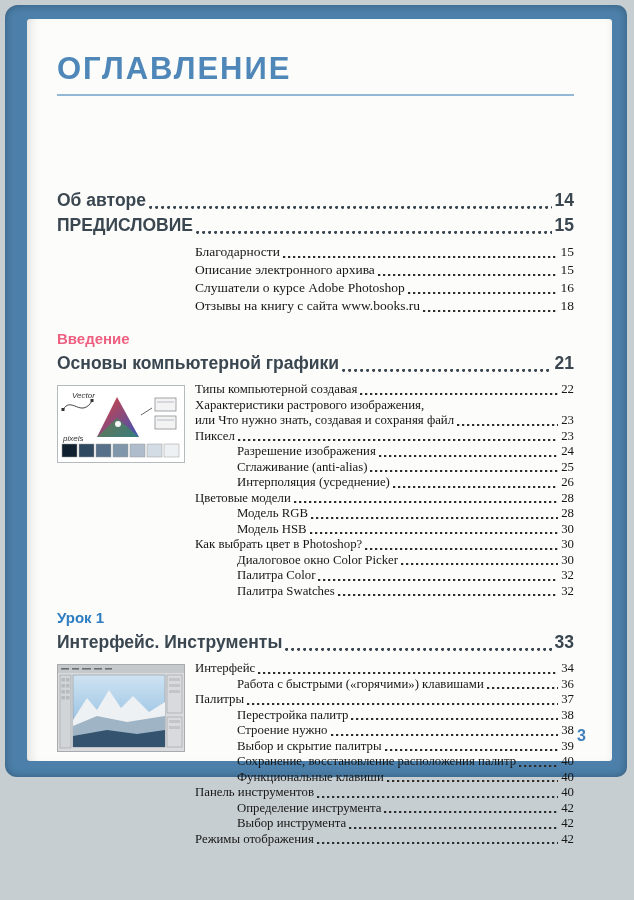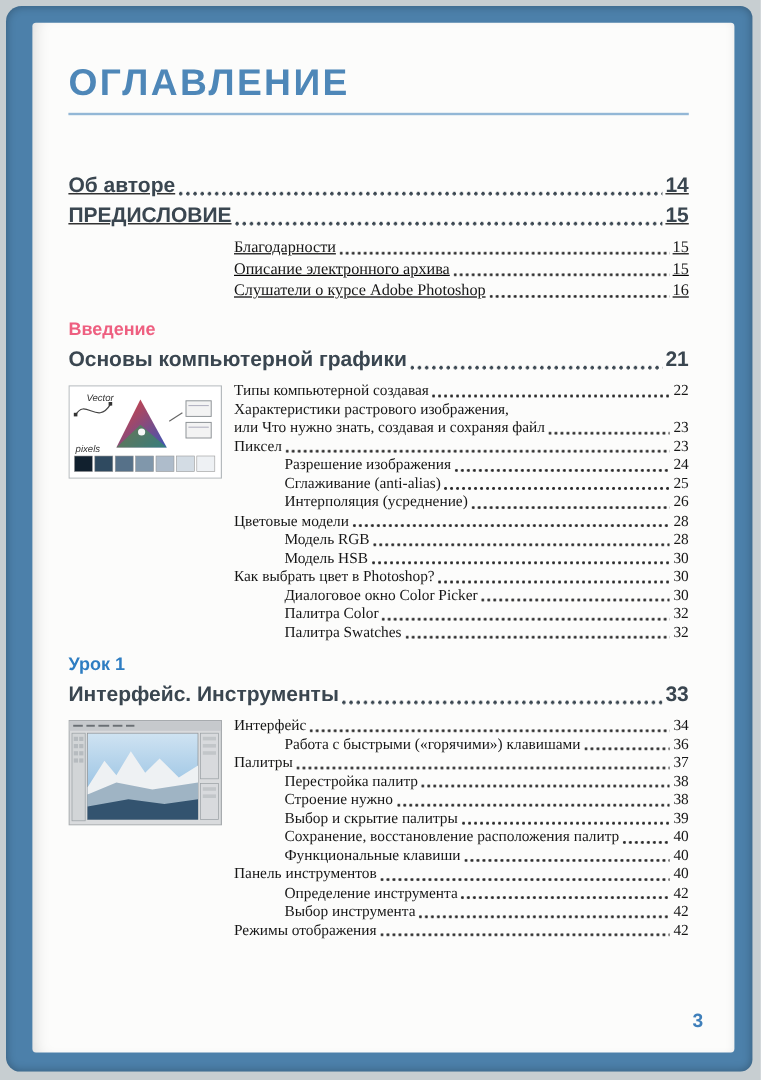--- a/index.html
+++ b/index.html
@@ -2,21 +2,21 @@
 <html><head>
 <meta charset="utf-8">
 <style>
   html,body{margin:0;padding:0;}
   body{
     width:634px;height:900px;position:relative;overflow:hidden;
     background:#c7ced1;
     font-family:"Liberation Sans",sans-serif;
   }
   .scan{
-    position:absolute;left:5px;top:5px;width:622px;height:888px;
+    position:absolute;left:5px;top:5px;width:622px;height:772px;
     background:#4c80aa;border-radius:13px 10px 10px 12px;
     box-shadow:inset 0 0 8px rgba(0,0,0,.3);
   }
   .page{
     position:absolute;left:22px;top:14px;right:15px;bottom:16px;
     background:#fcfcfb;border-radius:3px;
     box-shadow:inset 10px 0 14px -10px rgba(0,0,0,.18), inset -6px 0 10px -8px rgba(0,0,0,.12);
   }
   .content{position:absolute;inset:0;padding:32px 38px 0 30px;box-sizing:border-box;}
 
@@ -34,21 +34,21 @@
     flex:1 1 auto;min-width:10px;height:4px;margin:0 3px 2px 3px;
     background-image:radial-gradient(circle at 1.3px 2px, #2c2c2c 1px, transparent 1.4px);
     background-size:5px 4px;background-repeat:repeat-x;background-position:left bottom;
   }
   .big{font-size:17.5px;font-weight:bold;color:#3a4650;line-height:25px;}
   .big .dots{
     height:5px;margin-bottom:3px;
     background-image:radial-gradient(circle at 1.6px 2.4px, #3a4650 1.25px, transparent 1.7px);
     background-size:6px 5px;
   }
-  .front{margin-top:46px;text-decoration:underline;}
+  .front{margin-top:92px;}
   .front-subs{margin-left:138px;margin-top:5px;}
   .sub{font-family:"Liberation Serif",serif;font-size:13.5px;line-height:18px;color:#161616;}
 
   .section-label{font-size:15px;font-weight:bold;line-height:18px;}
   .label-intro{color:#ee5f80;margin-top:15px;}
   .label-lesson{color:#2e7dc2;margin-top:10px;}
   .heading{margin-top:3px;justify-content:flex-end;}
 
   .items{position:relative;margin-top:6px;padding-left:138px;}
   .item{font-family:"Liberation Serif",serif;font-size:12.8px;line-height:15.5px;color:#161616;}
@@ -89,20 +89,25 @@
           </div>
           <div class="row sub">
             <span class="t">Описание электронного архива</span>
             <span class="dots"></span>
             <span class="pg">15</span>
           </div>
           <div class="row sub">
             <span class="t">Слушатели о курсе Adobe Photoshop</span>
             <span class="dots"></span>
             <span class="pg">16</span>
+          </div>
+          <div class="row sub">
+            <span class="t">Отзывы на книгу с сайта www.books.ru</span>
+            <span class="dots"></span>
+            <span class="pg">18</span>
           </div>
         </div>
       </div>
 
       <div>
         <div class="section-label label-intro">Введение</div>
         <div class="row big heading">
           <span class="t">Основы компьютерной графики</span>
           <span class="dots"></span>
           <span class="pg">21</span>

